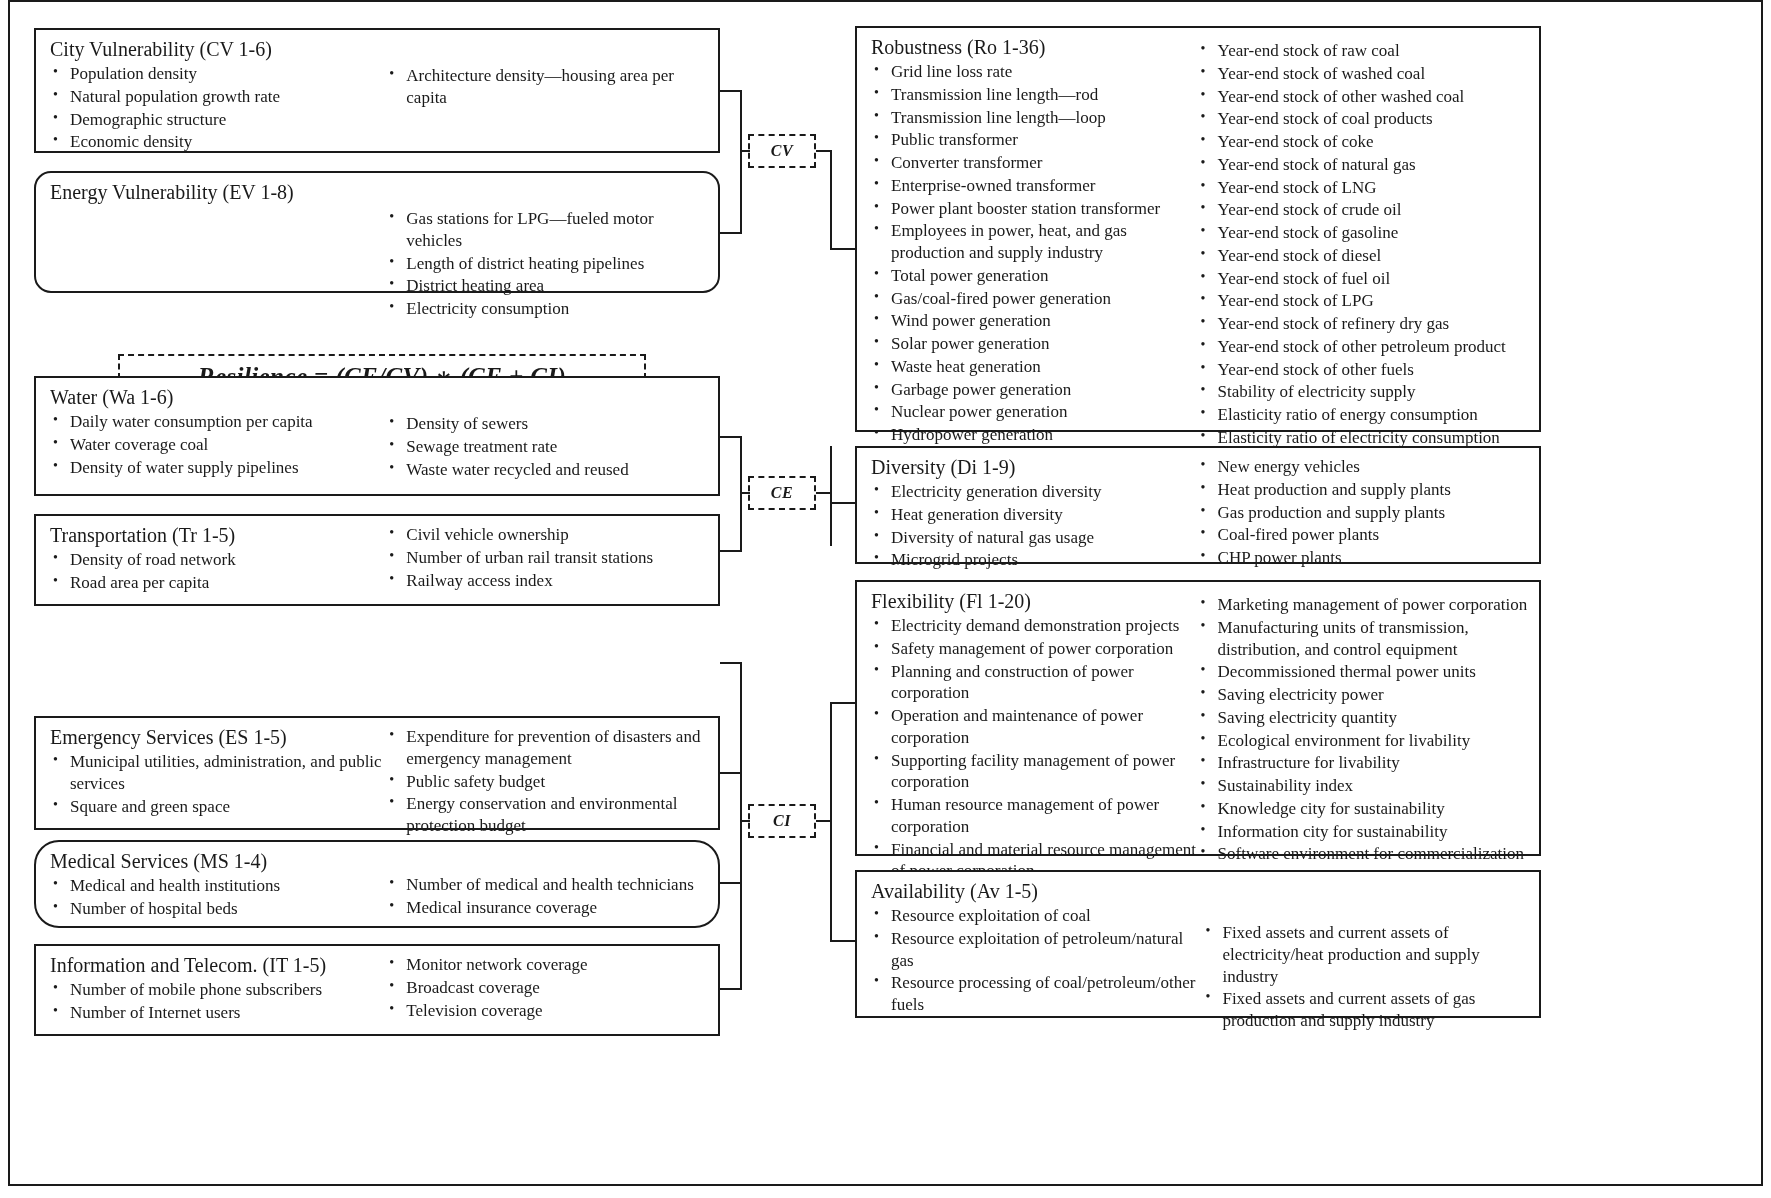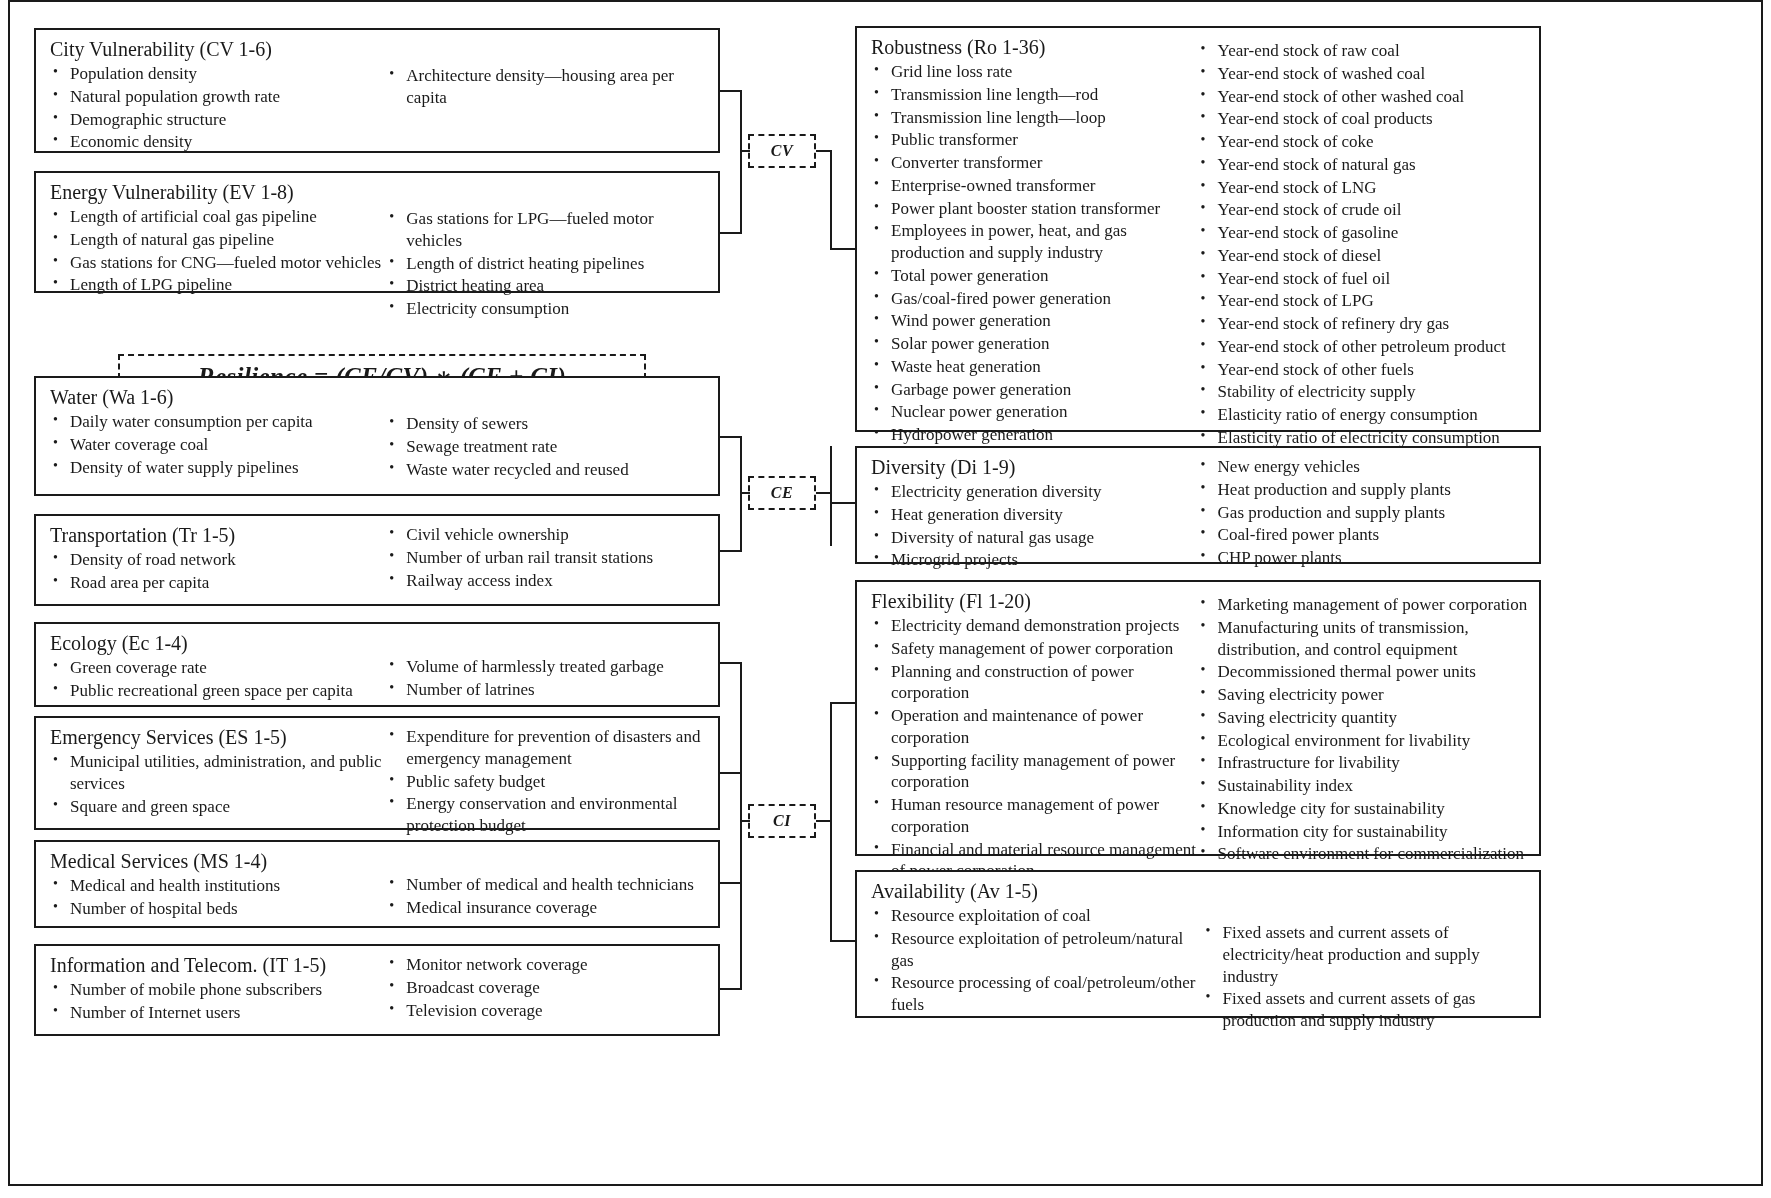--- a/index.html
+++ b/index.html
@@ -122,30 +122,24 @@
         </ul>
       </div>
       <div class="col" style="width:330px; padding-top:27px;">
         <ul class="items">
           <li>Architecture density—housing area per capita</li>
         </ul>
       </div>
     </div>
   </div>
 
-  <div class="panel" style="left:24px; top:169px; width:686px; height:122px;">
+  <div class="panel" style="left:24px; top:169px; width:686px; height:122px;border-radius:17px;">
     <div class="cols">
       <div class="col" style="width:345px;">
         <div class="panel-title">Energy Vulnerability (EV 1-8)</div>
-        <ul class="items">
-          <li>Length of artificial coal gas pipeline</li>
-          <li>Length of natural gas pipeline</li>
-          <li>Gas stations for CNG—fueled motor vehicles</li>
-          <li>Length of LPG pipeline</li>
-        </ul>
       </div>
       <div class="col" style="width:330px; padding-top:27px;">
         <ul class="items">
           <li>Gas stations for LPG—fueled motor vehicles</li>
           <li>Length of district heating pipelines</li>
           <li>District heating area</li>
           <li>Electricity consumption</li>
         </ul>
       </div>
     </div>
@@ -187,58 +181,41 @@
       <div class="col" style="width:330px; padding-top:0px;">
         <ul class="items">
           <li>Civil vehicle ownership</li>
           <li>Number of urban rail transit stations</li>
           <li>Railway access index</li>
         </ul>
       </div>
     </div>
   </div>
 
-  <div class="panel title-inline" style="left:24px; top:620px; width:686px; height:85px;">
-    <div class="cols">
-      <div class="col" style="width:345px;">
-        <div class="panel-title">Ecology (Ec 1-4)</div>
-        <ul class="items">
-          <li>Green coverage rate</li>
-          <li>Public recreational green space per capita</li>
-        </ul>
-      </div>
-      <div class="col" style="width:330px; padding-top:24px;">
-        <ul class="items">
-          <li>Volume of harmlessly treated garbage</li>
-          <li>Number of latrines</li>
-        </ul>
-      </div>
-    </div>
-  </div>
 
   <div class="panel title-inline" style="left:24px; top:714px; width:686px; height:114px;">
     <div class="cols">
       <div class="col" style="width:345px;">
         <div class="panel-title">Emergency Services (ES 1-5)</div>
         <ul class="items">
           <li>Municipal utilities, administration, and public services</li>
           <li>Square and green space</li>
         </ul>
       </div>
       <div class="col" style="width:330px; padding-top:0px;">
         <ul class="items">
           <li>Expenditure for prevention of disasters and emergency management</li>
           <li>Public safety budget</li>
           <li>Energy conservation and environmental protection budget</li>
         </ul>
       </div>
     </div>
   </div>
 
-  <div class="panel title-inline" style="left:24px; top:838px; width:686px; height:88px;">
+  <div class="panel title-inline" style="left:24px; top:838px; width:686px; height:88px;border-radius:25px;">
     <div class="cols">
       <div class="col" style="width:345px;">
         <div class="panel-title">Medical Services (MS 1-4)</div>
         <ul class="items">
           <li>Medical and health institutions</li>
           <li>Number of hospital beds</li>
         </ul>
       </div>
       <div class="col" style="width:330px; padding-top:24px;">
         <ul class="items">

